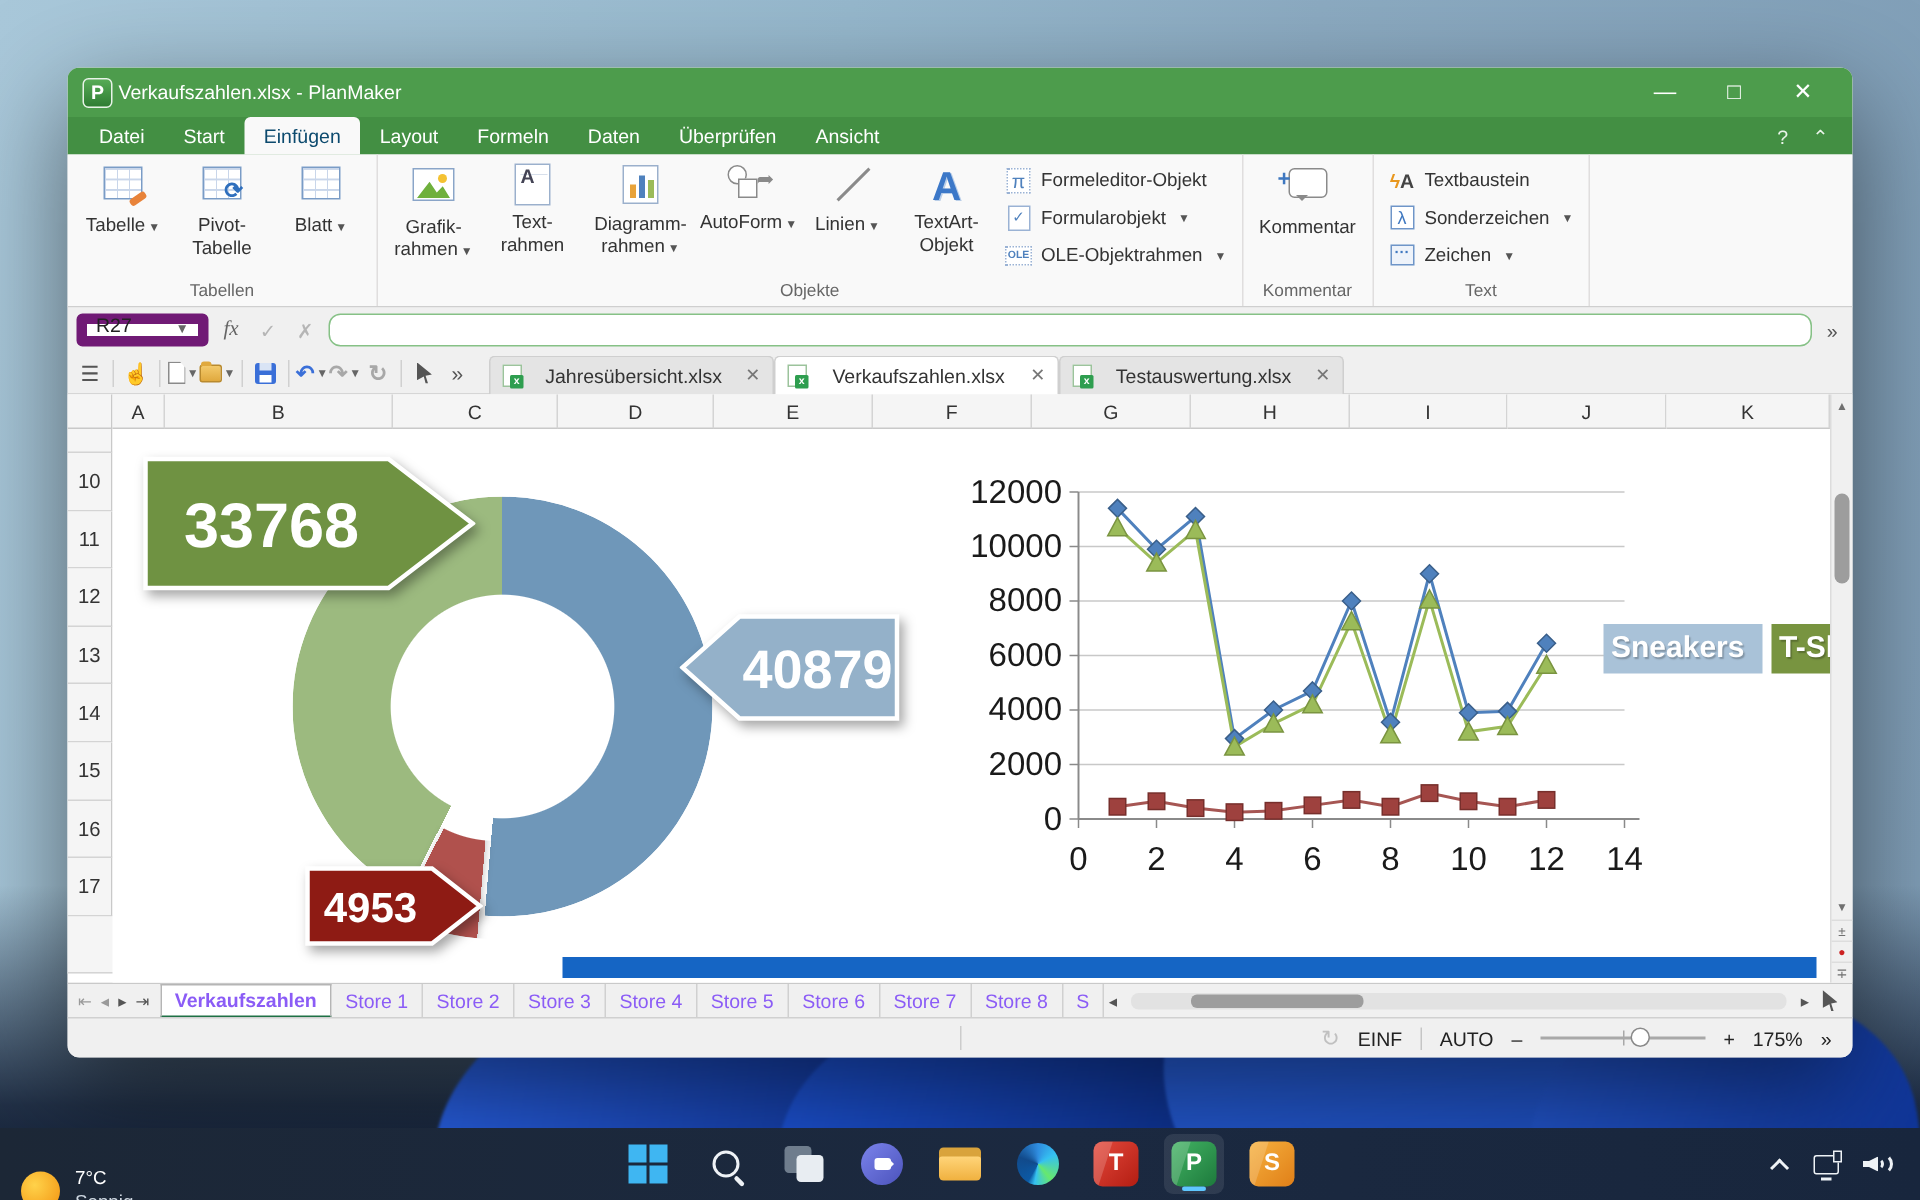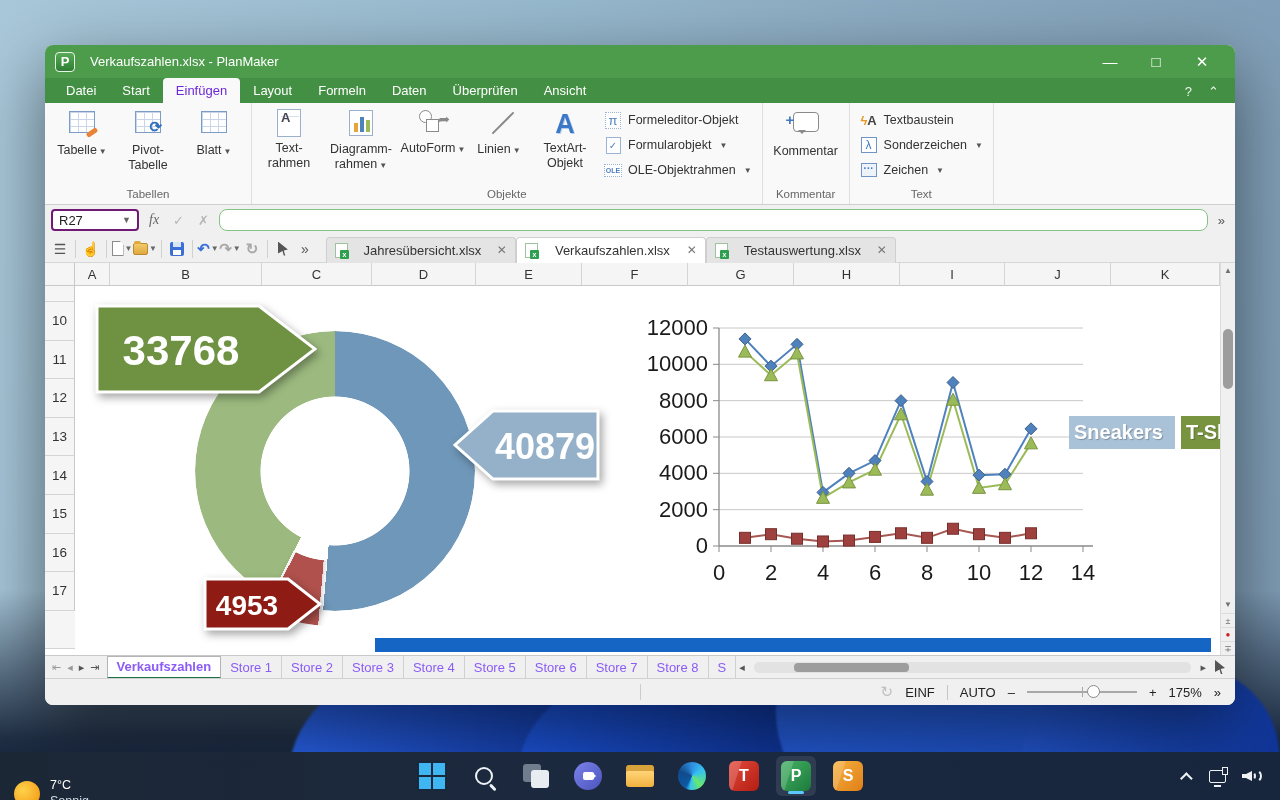--- a/index.html
+++ b/index.html
@@ -23,27 +23,27 @@
 
   
   .window { position:absolute; left:45px; top:45px; width:1190px; height:660px; z-index:5;
     border-radius:8px; overflow:hidden; box-shadow:0 24px 70px rgba(0,0,0,.5);
     background:#f0f0f0; }
 
   .titlebar { height:33px; background:#4d9c4c; display:flex; align-items:center; padding:0 10px; }
   .app-icon { width:20px; height:20px; border-radius:4px; background:linear-gradient(#57ab56,#2f7d33);
     border:1px solid #e8f3e8; color:#fff; font-weight:bold; font-size:13px;
     display:flex; align-items:center; justify-content:center; }
-  .title-text { color:#fff; font-size:13px; margin-left:15px; flex:1; }
+  .title-text { color:#fff; font-size:13px; margin-left:4px; flex:1; }
   .win-btn { color:#fff; width:46px; text-align:center; font-size:15px; line-height:33px; }
 
   .menubar { height:25px; background:#438f43; display:flex; align-items:flex-end; padding:0 8px; }
   #menu-tabs { display:flex; height:25px; align-items:stretch; }
   .mtab { color:#fff; font-size:13px; padding:0 13px; display:flex; align-items:center; }
-  .mtab.active { background:#f9f9f9; color:#6d28d9; border-radius:4px 4px 0 0; }
+  .mtab.active { background:#f9f9f9; color:#0c4a6e; border-radius:4px 4px 0 0; }
   .menu-right { margin-left:auto; color:#eaf4ea; font-size:13px; display:flex; gap:16px; padding:0 8px 4px 0; }
 
   
   .ribbon { height:102px; background:#f9f9f9; border-bottom:1px solid #cfcfcf; display:flex; }
   .rgroup { display:flex; flex-direction:column; border-right:1px solid #e0dede; padding:3px 4px 0 4px; }
   .rgroup-body { flex:1; display:flex; align-items:flex-start; }
   .rgroup-label { height:17px; text-align:center; font-size:11.5px; color:#666; line-height:15px; }
   .rbtn { width:66px; padding-top:2px; text-align:center; font-size:12.5px; color:#333; }
   .rbtn.wide { width:78px; }
   .ricon { width:30px; height:30px; margin:1px auto 2px auto; position:relative; }
@@ -96,22 +96,22 @@
     repeating-linear-gradient(#f09a6a 0 2px, transparent 2px 5px) 3px 4px/16px 12px no-repeat, #fff; }
   .lt-ic { color:#e8971e; font-weight:bold; font-size:13px; }
   .lt-ic b { color:#444; }
   .lam-ic { width:16px; height:16px; border:1px solid #6f95c8; color:#3f78c0; background:#fff;
     font-size:12px; text-align:center; line-height:14px; }
   .zch-ic { width:16px; height:14px; border:1px solid #6f95c8; color:#3f78c0; background:#eef3fa;
     font-size:10px; text-align:center; line-height:10px; font-weight:bold; }
 
   
   .formula-row { height:30px; background:#f0f0f0; display:flex; align-items:center; padding:0 6px; gap:6px; }
-  .namebox { width:88px; height:22px; background:#fff; border:2px solid #701a75; border-radius:4px;
-    font-size:13px; display:flex; align-items:center; padding:0 6px; color:#222; }
+  .namebox { width:88px; height:22px; background:#fff; border:7px solid #701a75; border-radius:4px;
+    font-size:13px; display:flex; align-items:flex-end; padding:0 6px; color:#222; }
   .namebox .nb-dd { margin-left:auto; font-size:9px; color:#666; }
   .fx { font-size:14px; font-style:italic; font-family:"Liberation Serif", serif; color:#666; padding:0 4px; }
   .fbtn { color:#b5b5b5; font-size:13px; padding:0 4px; }
   .f-input { flex:1; height:22px; background:#fff; border:1px solid #86c186; border-radius:8px;
     font-size:13px; padding:0 8px; color:#222; outline:none; }
   .f-more { color:#555; font-size:13px; padding:0 4px; }
 
   
   .toolbar-row { height:28px; background:#f0f0f0; border-bottom:1px solid #d6d6d6; display:flex; align-items:center; padding:0 4px; }
   .tb { display:flex; align-items:center; justify-content:center; min-width:22px; height:24px; font-size:14px; color:#555; }
@@ -306,20 +306,29 @@
                 <div class="grid-ic"></div>
               </div>
             <div class="rlabel"><span>Blatt</span><span class="dd">▼</span></div>
           </div>
         </div>
         <div class="rgroup-label">Tabellen</div>
       </div>
 
       <div class="rgroup">
         <div class="rgroup-body">
+          <div class="rbtn">
+            <div class="ricon">
+                <div class="img-ic">
+                  <div class="img-sun"></div>
+                  <div class="img-hill"></div>
+                </div>
+              </div>
+            <div class="rlabel"><span>Grafik-rahmen</span><span class="dd">▼</span></div>
+          </div>
           <div class="rbtn">
             <div class="ricon">
                 <div class="tf-ic">A</div>
               </div>
             <div class="rlabel"><span>Text-rahmen</span></div>
           </div>
           <div class="rbtn wide">
             <div class="ricon">
                 <div class="ch-ic">
                   <i></i>

